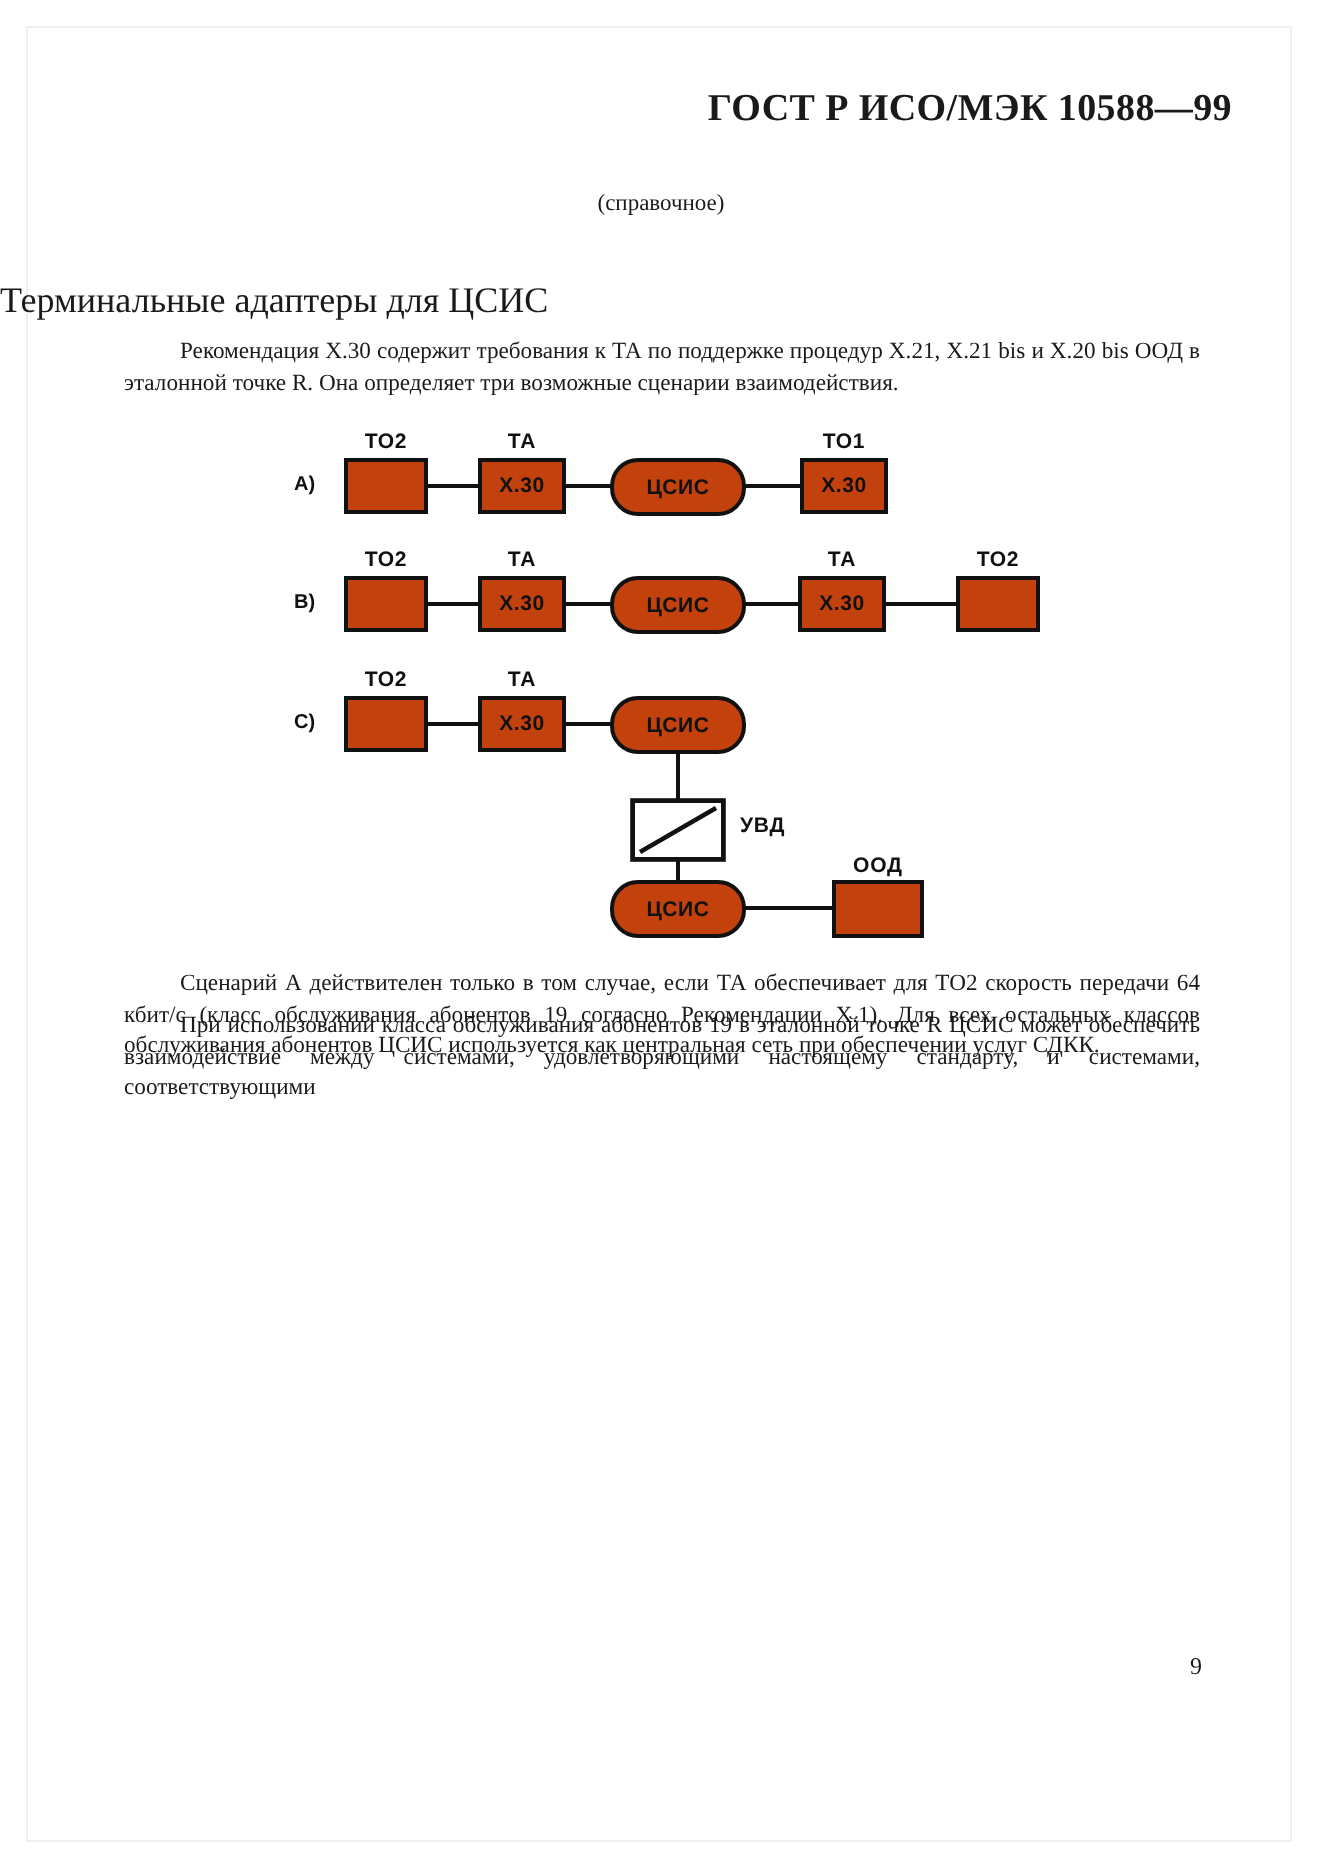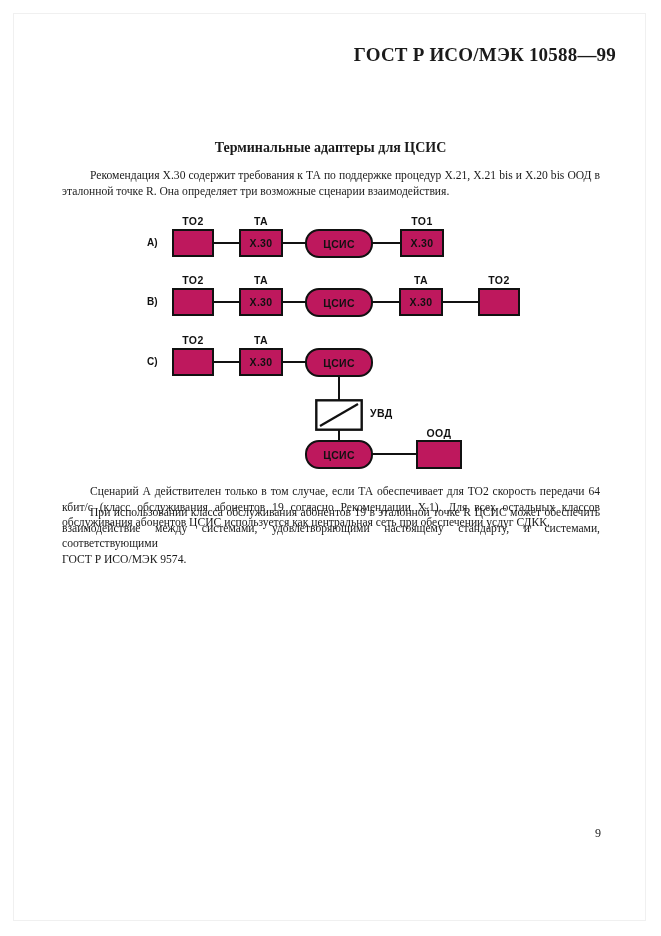--- a/index.html
+++ b/index.html
@@ -62,23 +62,23 @@
     top: 96px;
     text-align: center;
     font-size: 11.5px;
   }
 
   .section-title {
     position: absolute;
     left: 0;
     right: 0;
     top: 140px;
-    text-align: center;
-    font-weight: bold;
-    font-size: 14px;
+    text-align: left;
+    font-weight: normal;
+    font-size: 18px;
   }
 
   .para {
     position: absolute;
     left: 62px;
     width: 538px;
     font-size: 11.6px;
     line-height: 15.5px;
     text-align: justify;
     text-indent: 28px;
@@ -121,21 +121,21 @@
     color: #111;
     letter-spacing: 0.4px;
     white-space: nowrap;
     text-align: center;
   }
 
   .node {
     position: absolute;
     box-sizing: border-box;
     border: 2.2px solid #111;
-    background: #be185d;
+    background: #c2410c;
     display: flex;
     align-items: center;
     justify-content: center;
     font-family: "Liberation Sans", sans-serif;
     font-size: 10.5px;
     font-weight: bold;
     color: #111;
     letter-spacing: 0.3px;
   }
   .node.oval {
@@ -158,20 +158,21 @@
 </head>
 <body>
 
 <div id="page-frame"></div>
 
 <div id="page">
 
   <div class="std-header">ГОСТ Р ИСО/МЭК 10588—99</div>
 
 
+  <div class="annex-sub">(справочное)</div>
 
   <div class="section-title">Терминальные адаптеры для ЦСИС</div>
 
   <div class="para p-intro">Рекомендация Х.30 содержит требования к ТА по поддержке процедур Х.21, Х.21 bis и Х.20 bis ООД в эталонной точке R. Она определяет три возможные сценарии взаимодействия.</div>
 
   <div id="diagram">
 
     <div class="row-label" style="left:147px; top:237px;">A)</div>
 
     <div class="cap" style="left:172px; top:215px; width:42px;">ТО2</div>
@@ -247,18 +248,17 @@
 
     <div class="cap" style="left:416px; top:427px; width:46px;">ООД</div>
     <div class="node empty" style="left:416px; top:440px; width:46px; height:29px;"></div>
 
   </div>
 
   <div class="para p-out1">Сценарий А действителен только в том случае, если ТА обеспечивает для ТО2 скорость передачи 64 кбит/с (класс обслуживания абонентов 19 согласно Рекомендации Х.1). Для всех остальных классов обслуживания абонентов ЦСИС используется как центральная сеть при обеспечении услуг СДКК.</div>
 
   <div class="para p-out2">
     <span>При использовании класса обслуживания абонентов 19 в эталонной точке R ЦСИС может обеспечить взаимодействие между системами, удовлетворяющими настоящему стандарту, и системами, соответствующими</span>
-    <span class="nodent">ГОСТ Р ИСО/МЭК 9574.</span>
   </div>
 
   <div class="page-number">9</div>
 
 </div>
 
 </body></html>

